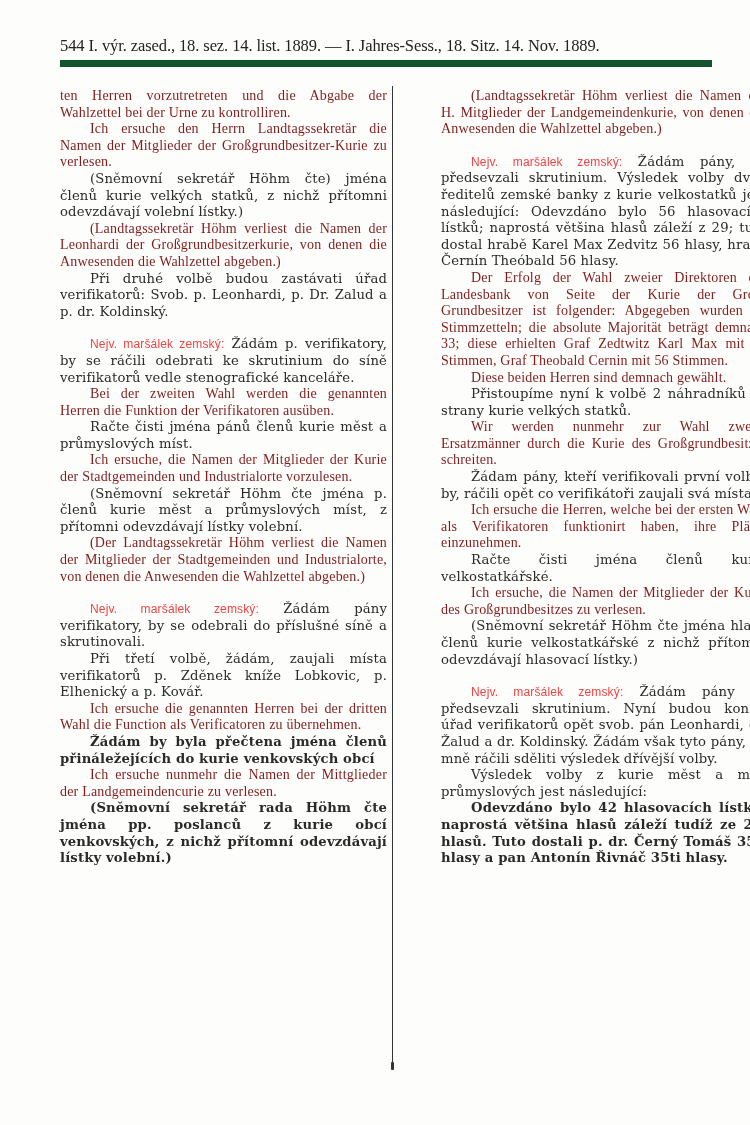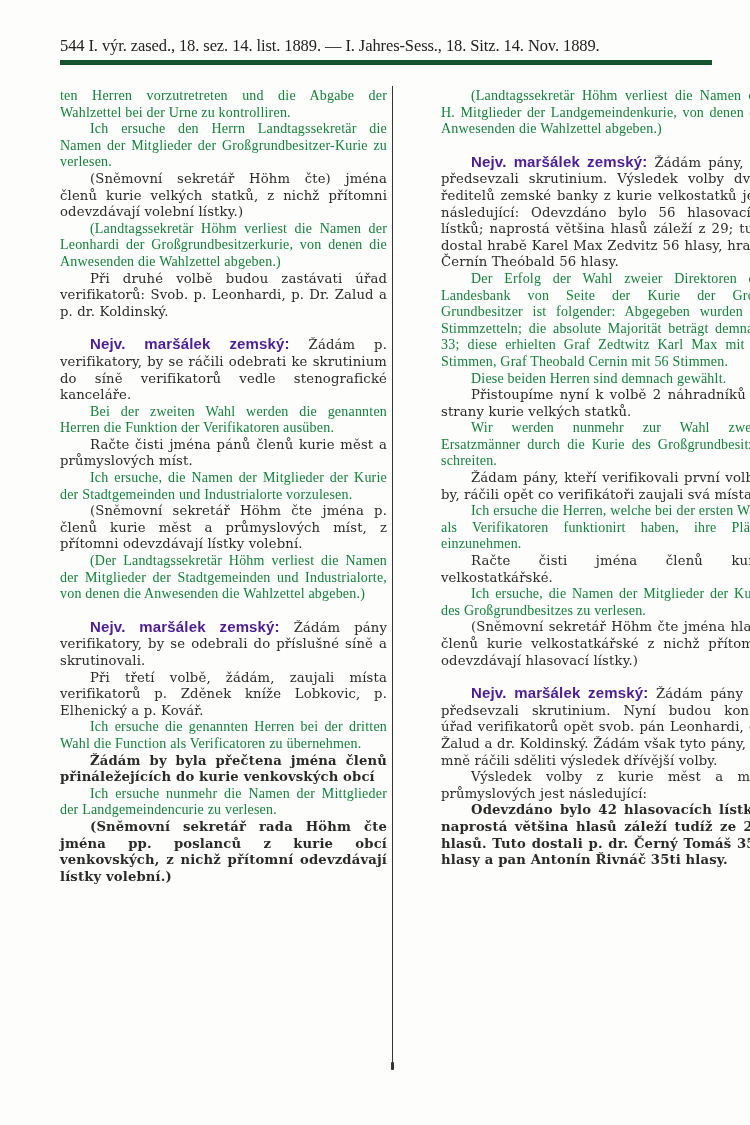--- a/index.html
+++ b/index.html
@@ -10,44 +10,44 @@
     font-family: "DejaVu Serif", serif;
     position: relative;
   }
   .page { position: absolute; left: 0; top: 0; width: 750px; height: 1125px; }
   .header {
     position: absolute; left: 60px; top: 36px; width: 652px;
     font-family: "Liberation Serif", serif;
     font-size: 16.5px; letter-spacing: -0.1px; color: #222;
     white-space: nowrap;
     padding-bottom: 4px;
-    border-bottom: 5px solid #14532d;
+    border-bottom: 7px solid #14532d;
   }
   .col {
     position: absolute; top: 88px;
     font-size: 13.2px; line-height: 16.6px;
     text-align: justify;
   }
   .col-left { left: 60px; width: 327px; }
   .col-right { left: 398px; width: 326px; margin-left: 43px; }
   .divider {
     position: absolute; left: 392px; top: 86px; width: 1px; height: 978px;
     background: #333;
   }
   .divider::after {
     content: ""; position: absolute; left: -1px; bottom: -6px;
     width: 3px; height: 8px; background: #333; border-radius: 1px;
   }
   p { margin: 0; text-indent: 30px; }
   p.noindent { text-indent: 0; }
   p.gap { margin-top: 16px; }
   p.cz { font-family: "DejaVu Serif", serif; letter-spacing: 0.15px; }
-  p.de { font-family: "Liberation Serif", serif; font-size: 14px; letter-spacing: 0.2px; color: #15803d; }
+  p.de { font-family: "Liberation Serif", serif; font-size: 14px; letter-spacing: 0.2px; color: #7f1d1d; }
   p.bold { font-weight: bold; }
-  .speaker { font-family: "Liberation Sans", sans-serif; font-weight: bold; font-size: 15px; color: #4c1d95; }
+  .speaker { font-family: "Liberation Sans", sans-serif; font-weight: normal; font-size: 12px; color: #ef4444; }
 </style>
 </head>
 <body>
 
 <div class="page">
   <div class="header">544 I. výr. zased., 18. sez. 14. list. 1889. — I. Jahres-Sess., 18. Sitz. 14. Nov. 1889.</div>
 
   <div class="col col-left" id="col-left">
       <p class="de noindent"><span>ten Herren vorzutretreten und die Abgabe der Wahlzettel bei der Urne zu kontrolliren.</span></p>
       <p class="de"><span>Ich ersuche den Herrn Landtagssekretär die Namen der Mitglieder der Großgrundbesitzer-Kurie zu verlesen.</span></p>

